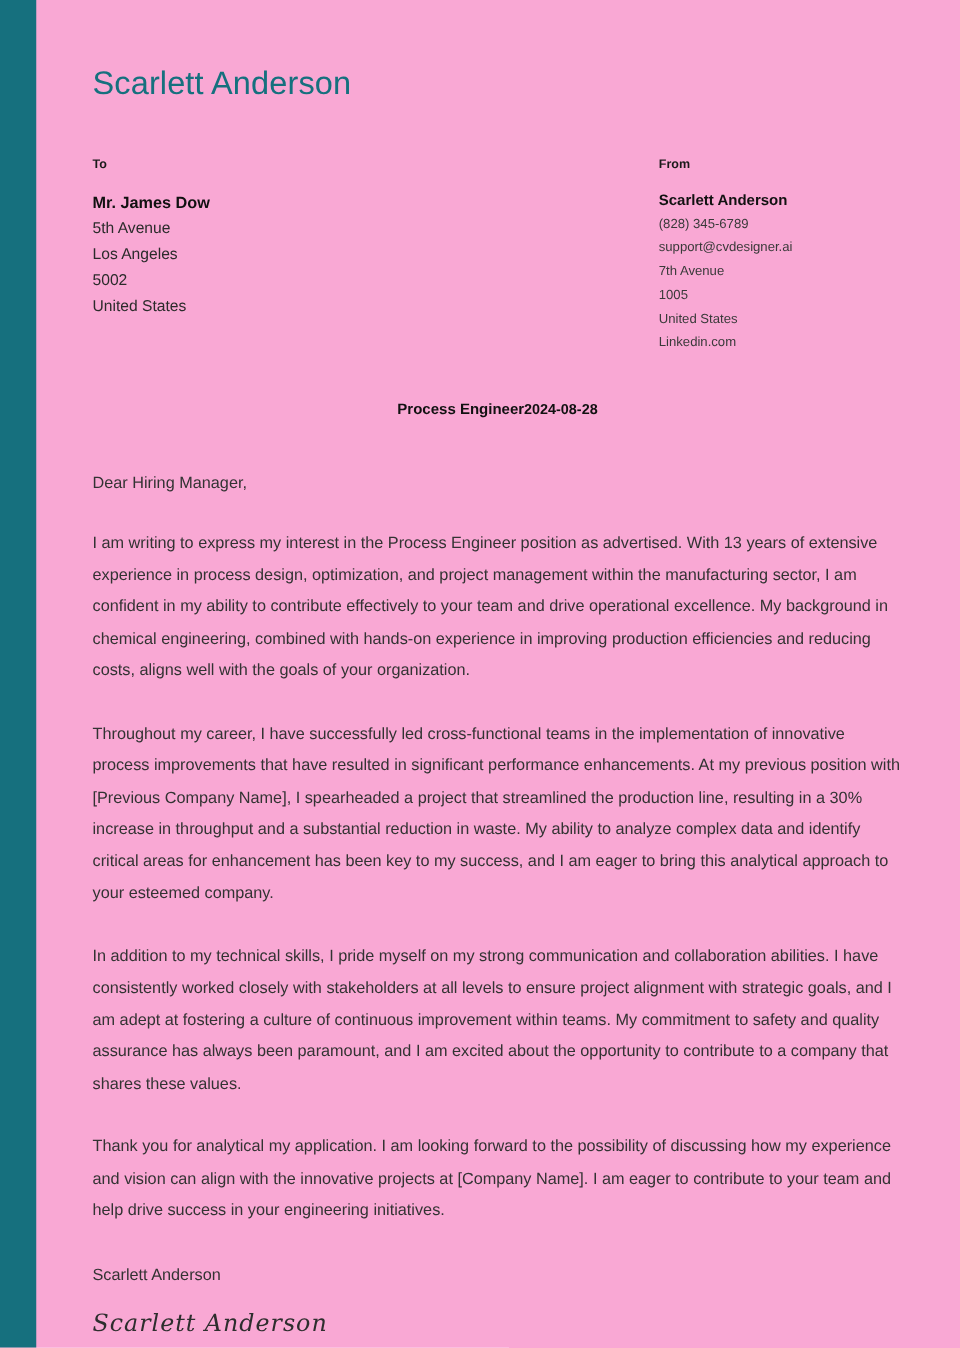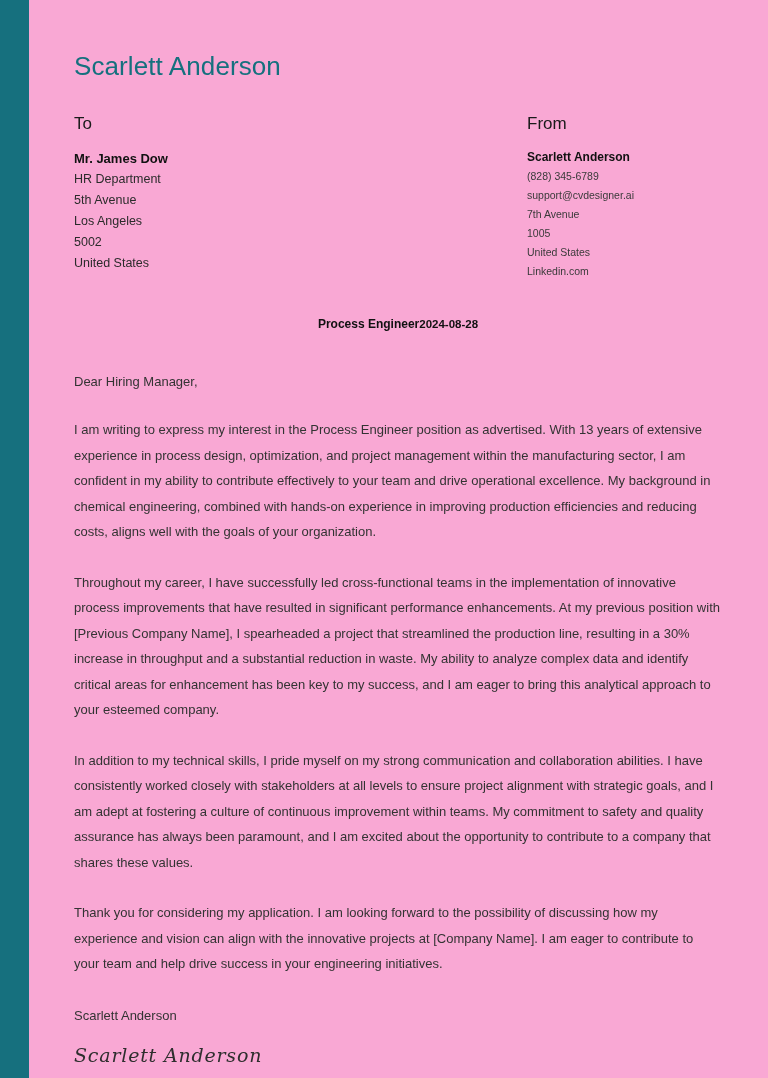--- a/index.html
+++ b/index.html
@@ -49,24 +49,24 @@
     margin-top: 32px;
   }
   .contact-col-to {
     width: 453px;
     flex: 0 0 453px;
   }
   .contact-col-from {
     flex: 1 1 auto;
   }
   .block-label {
-    font-size: 17px;
-    font-weight: normal;
+    font-size: 10px;
+    font-weight: bold;
     color: #1a1a1a;
-    margin: 0 0 13px 0;
+    margin: 12px 0 13px 0;
     line-height: 1.2;
   }
   .to-name {
     font-size: 13px;
     font-weight: bold;
     color: #111111;
     line-height: 21px;
     margin: 0;
   }
   .to-line {
@@ -151,21 +151,20 @@
 
   <div class="content">
 
     <h1 class="name-heading">Scarlett Anderson</h1>
 
     <div class="contact-row">
 
       <div class="contact-col-to">
         <div class="block-label">To</div>
         <div class="to-name">Mr. James Dow</div>
-        <div class="to-line">HR Department</div>
         <div class="to-line">5th Avenue</div>
         <div class="to-line">Los Angeles</div>
         <div class="to-line">5002</div>
         <div class="to-line">United States</div>
       </div>
 
       <div class="contact-col-from">
         <div class="block-label">From</div>
         <div class="from-name">Scarlett Anderson</div>
         <div class="from-line">(828) 345-6789</div>
@@ -184,21 +183,21 @@
     </div>
 
     <div class="salutation">Dear Hiring Manager,</div>
 
     <p class="body-para">I am writing to express my interest in the Process Engineer position as advertised. With 13 years of extensive experience in process design, optimization, and project management within the manufacturing sector, I am confident in my ability to contribute effectively to your team and drive operational excellence. My background in chemical engineering, combined with hands-on experience in improving production efficiencies and reducing costs, aligns well with the goals of your organization.</p>
 
     <p class="body-para">Throughout my career, I have successfully led cross-functional teams in the implementation of innovative process improvements that have resulted in significant performance enhancements. At my previous position with [Previous Company Name], I spearheaded a project that streamlined the production line, resulting in a 30% increase in throughput and a substantial reduction in waste. My ability to analyze complex data and identify critical areas for enhancement has been key to my success, and I am eager to bring this analytical approach to your esteemed company.</p>
 
     <p class="body-para">In addition to my technical skills, I pride myself on my strong communication and collaboration abilities. I have consistently worked closely with stakeholders at all levels to ensure project alignment with strategic goals, and I am adept at fostering a culture of continuous improvement within teams. My commitment to safety and quality assurance has always been paramount, and I am excited about the opportunity to contribute to a company that shares these values.</p>
 
-    <p class="body-para">Thank you for considering my application. I am looking forward to the possibility of discussing how my experience and vision can align with the innovative projects at [Company Name]. I am eager to contribute to your team and help drive success in your engineering initiatives.</p>
+    <p class="body-para">Thank you for analytical my application. I am looking forward to the possibility of discussing how my experience and vision can align with the innovative projects at [Company Name]. I am eager to contribute to your team and help drive success in your engineering initiatives.</p>
 
     <div class="closing-block">
       <div class="closing-line">Scarlett Anderson</div>
     </div>
 
     <div class="signature">Scarlett Anderson</div>
 
   </div>
 
 </div>

